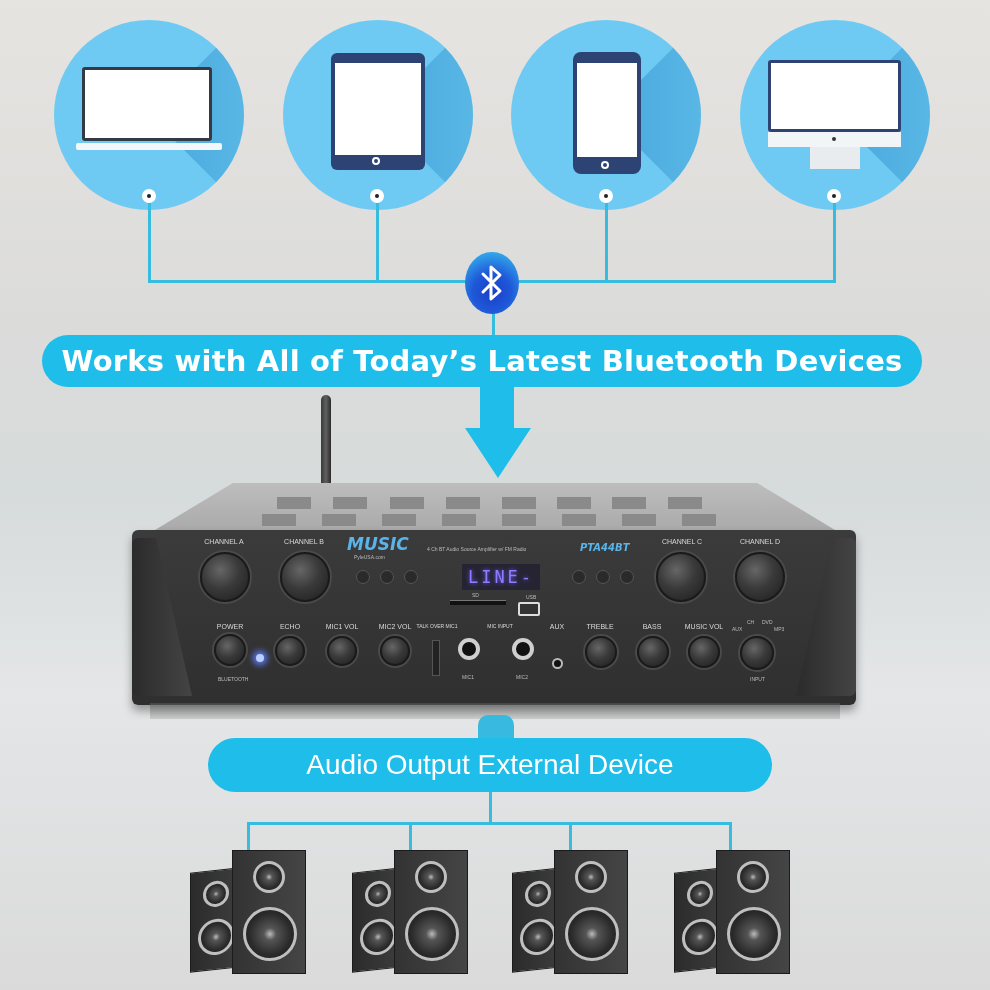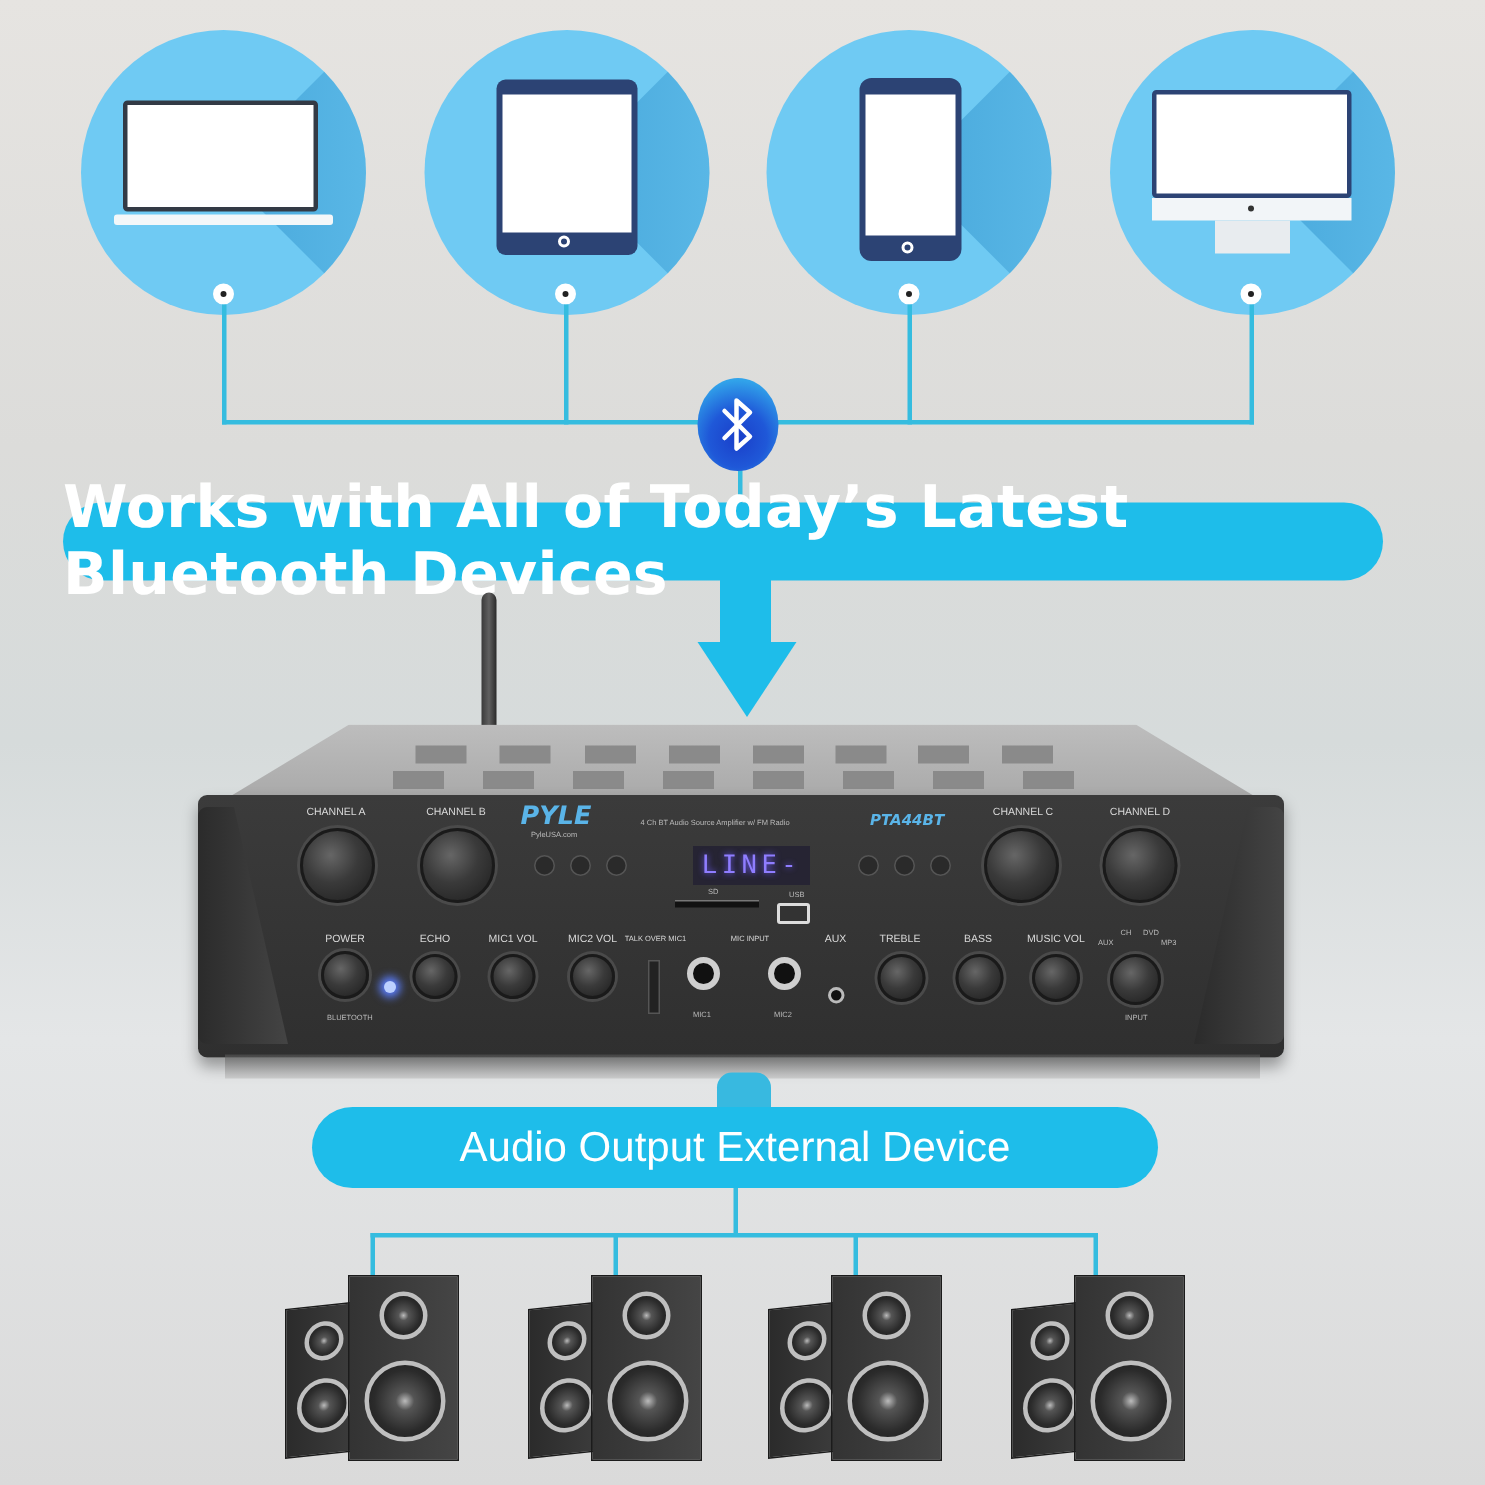--- a/index.html
+++ b/index.html
@@ -52,21 +52,21 @@
     position: absolute; left: 465px; top: 252px; width: 54px; height: 62px; border-radius: 50%;
     background: radial-gradient(circle at 50% 65%, #1a3fc9 0%, #1f58d8 40%, #31a3ea 80%);
     display: flex; align-items: center; justify-content: center;
   }
 
   
   .banner {
     position: absolute; background: #1ebdea; color: #fff; border-radius: 30px;
     display: flex; align-items: center; justify-content: center; font-weight: bold;
   }
-  .banner.top { left: 42px; top: 335px; width: 880px; height: 52px; font-size: 39px; letter-spacing: 0.2px; }
+  .banner.top { left: 42px; top: 335px; width: 880px; height: 52px; font-size: 29px; letter-spacing: 0.2px; }
   .banner.bottom { left: 208px; top: 738px; width: 564px; height: 54px; font-size: 28px; font-weight: normal; font-family: "Liberation Sans", sans-serif; }
 
   
   .antenna { position: absolute; left: 321px; top: 395px; width: 10px; height: 110px; background: linear-gradient(90deg,#3a3a3a,#606060,#2a2a2a); border-radius: 5px 5px 0 0; }
   .amp-top {
     position: absolute; left: 150px; top: 483px; width: 690px; height: 50px;
     background: linear-gradient(180deg, #bdbdbd, #a9a9a9);
     clip-path: polygon(12% 0, 88% 0, 100% 100%, 0 100%);
   }
   .vent { position: absolute; width: 34px; height: 12px; background: #8a8a8a; }
@@ -190,21 +190,21 @@
   <div class="panel-label" style="left:92px; top:8px;">CHANNEL A</div>
   <div class="panel-label" style="left:172px; top:8px;">CHANNEL B</div>
   <div class="panel-label" style="left:550px; top:8px;">CHANNEL C</div>
   <div class="panel-label" style="left:628px; top:8px;">CHANNEL D</div>
 
   <div class="knob" style="left:68px; top:22px; width:50px; height:50px;"></div>
   <div class="knob" style="left:148px; top:22px; width:50px; height:50px;"></div>
   <div class="knob" style="left:524px; top:22px; width:50px; height:50px;"></div>
   <div class="knob" style="left:603px; top:22px; width:50px; height:50px;"></div>
 
-  <div class="abs" style="left:215px; top:4px; color:#5ab4e8; font-weight:bold; font-size:17px; font-style:italic;">PYLE</div>
+  <div class="abs" style="left:215px; top:4px; color:#5ab4e8; font-weight:bold; font-size:17px; font-style:italic;">MUSIC</div>
   <div class="tiny-label" style="left:222px; top:24px;">PyleUSA.com</div>
   <div class="tiny-label" style="left:295px; top:16px;">4 Ch BT Audio Source Amplifier w/ FM Radio</div>
   <div class="abs" style="left:448px; top:12px; color:#5ab4e8; font-weight:bold; font-style:italic; font-size:10px;">PTA44BT</div>
 
   <div class="small-btn" style="left:224px; top:40px;"></div>
   <div class="small-btn" style="left:248px; top:40px;"></div>
   <div class="small-btn" style="left:272px; top:40px;"></div>
 
   <div class="display">LINE-</div>
 

